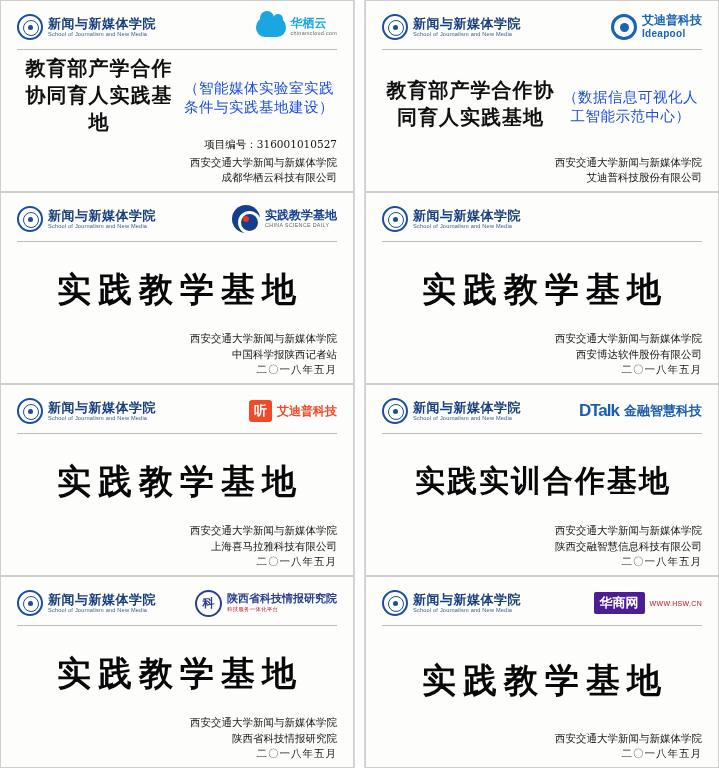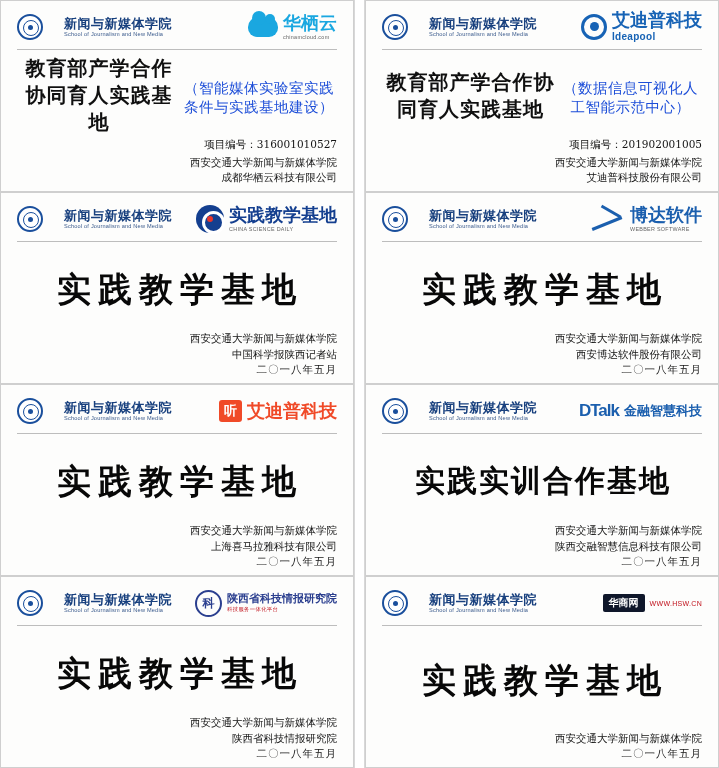--- a/index.html
+++ b/index.html
@@ -29,21 +29,21 @@
   }
   .logos{
     display:flex;
     align-items:center;
     justify-content:space-between;
     height:40px;
     border-bottom:1px solid #bdbdbd;
     padding-bottom:2px;
   }
   
-  .school{display:flex;align-items:center;gap:21px;}
+  .school{display:flex;align-items:center;gap:5px;}
   .school .seal{
     width:26px;height:26px;border-radius:50%;
     border:2px solid #1a4f9c;
     box-sizing:border-box;
     position:relative;flex:0 0 auto;
     background:#fff;
   }
   .school .seal::before{
     content:"";position:absolute;left:50%;top:50%;
     width:14px;height:14px;margin:-7px 0 0 -7px;
@@ -62,21 +62,21 @@
   }
   .school .en{
     font-size:5.6px;color:#3a5a8c;letter-spacing:.2px;white-space:nowrap;margin-top:2px;
   }
   
   .partner{display:flex;align-items:center;gap:5px;max-width:175px;justify-content:flex-end;}
   .partner .mark{flex:0 0 auto;display:flex;align-items:center;justify-content:center;}
   .partner .ptxt{display:flex;flex-direction:column;line-height:1.05;}
   .partner .pcn{
     font-family:"DejaVu Serif","Liberation Serif",serif;
-    font-weight:bold;font-size:18px;white-space:nowrap;
+    font-weight:bold;font-size:12px;white-space:nowrap;
   }
   .partner .pen{font-size:5.4px;letter-spacing:.3px;white-space:nowrap;margin-top:2px;color:#666;}
 
   .cloud{
     width:30px;height:20px;background:#1aa7e0;border-radius:10px 10px 9px 9px;position:relative;
   }
   .cloud::before{content:"";position:absolute;left:4px;top:-6px;width:14px;height:14px;border-radius:50%;background:#1aa7e0;}
   .cloud::after{content:"";position:absolute;right:3px;top:-3px;width:10px;height:10px;border-radius:50%;background:#1aa7e0;}
 
   .ring{width:26px;height:26px;border-radius:50%;border:3px solid #1763b5;box-sizing:border-box;position:relative;}
@@ -97,21 +97,21 @@
   }
   .dtalk{
     font-weight:bold;font-size:17px;color:#1b5fae;letter-spacing:-1px;
     font-family:"Liberation Sans",sans-serif;
   }
   .shield{
     width:27px;height:27px;border-radius:50%;border:2px solid #2b3f8f;box-sizing:border-box;
     display:flex;align-items:center;justify-content:center;color:#2b3f8f;font-size:12px;font-weight:bold;
   }
   .hsw{
-    background:#0f172a;color:#fff;font-weight:bold;font-size:10px;padding:2px 6px;border-radius:2px;
+    background:#4c1d95;color:#fff;font-weight:bold;font-size:13px;padding:2px 6px;border-radius:2px;
     font-family:"DejaVu Serif","Liberation Serif",serif;
   }
 
   
   .body{flex:1;display:flex;flex-direction:row;align-items:center;justify-content:center;text-align:center;}
   .title-main{
     font-family:"DejaVu Serif","Liberation Serif",serif;
     font-weight:bold;font-size:20px;letter-spacing:1px;color:#101010;
     margin-top:4px;
   }
@@ -188,21 +188,20 @@
           <div class="pcn" style="color:#1763b5">艾迪普科技</div>
           <div class="pen" style="color:#1763b5;font-size:10px;font-weight:bold">Ideapool</div>
         </div>
       </div>
     </div>
     <div class="body">
       <div class="title-main">教育部产学合作协同育人实践基地</div>
       <div class="title-sub">（数据信息可视化人工智能示范中心）</div>
     </div>
     <div class="footer">
-      <div class="proj"><span>项目编号：</span><span>201902001005</span></div>
       <div>西安交通大学新闻与新媒体学院</div>
       <div>艾迪普科技股份有限公司</div>
     </div>
   </div>
 
   <div class="plaque">
     <div class="logos">
       <div class="school">
         <div class="seal"></div>
         <div class="txt">
@@ -234,29 +233,20 @@
 
   <div class="plaque">
     <div class="logos">
       <div class="school">
         <div class="seal"></div>
         <div class="txt">
           <div class="cn">新闻与新媒体学院</div>
           <div class="en">School of Journalism and New Media</div>
         </div>
       </div>
-      <div class="partner">
-        <div class="mark">
-            <div class="swoosh"></div>
-          </div>
-        <div class="ptxt">
-          <div class="pcn" style="color:#1b5fae">博达软件</div>
-          <div class="pen">WEBBER SOFTWARE</div>
-        </div>
-      </div>
     </div>
     <div class="body">
       <div class="big-title">实践教学基地</div>
     </div>
     <div class="footer clip-bottom">
       <div>西安交通大学新闻与新媒体学院</div>
       <div>西安博达软件股份有限公司</div>
       <div class="date">二〇一八年五月</div>
     </div>
   </div>

